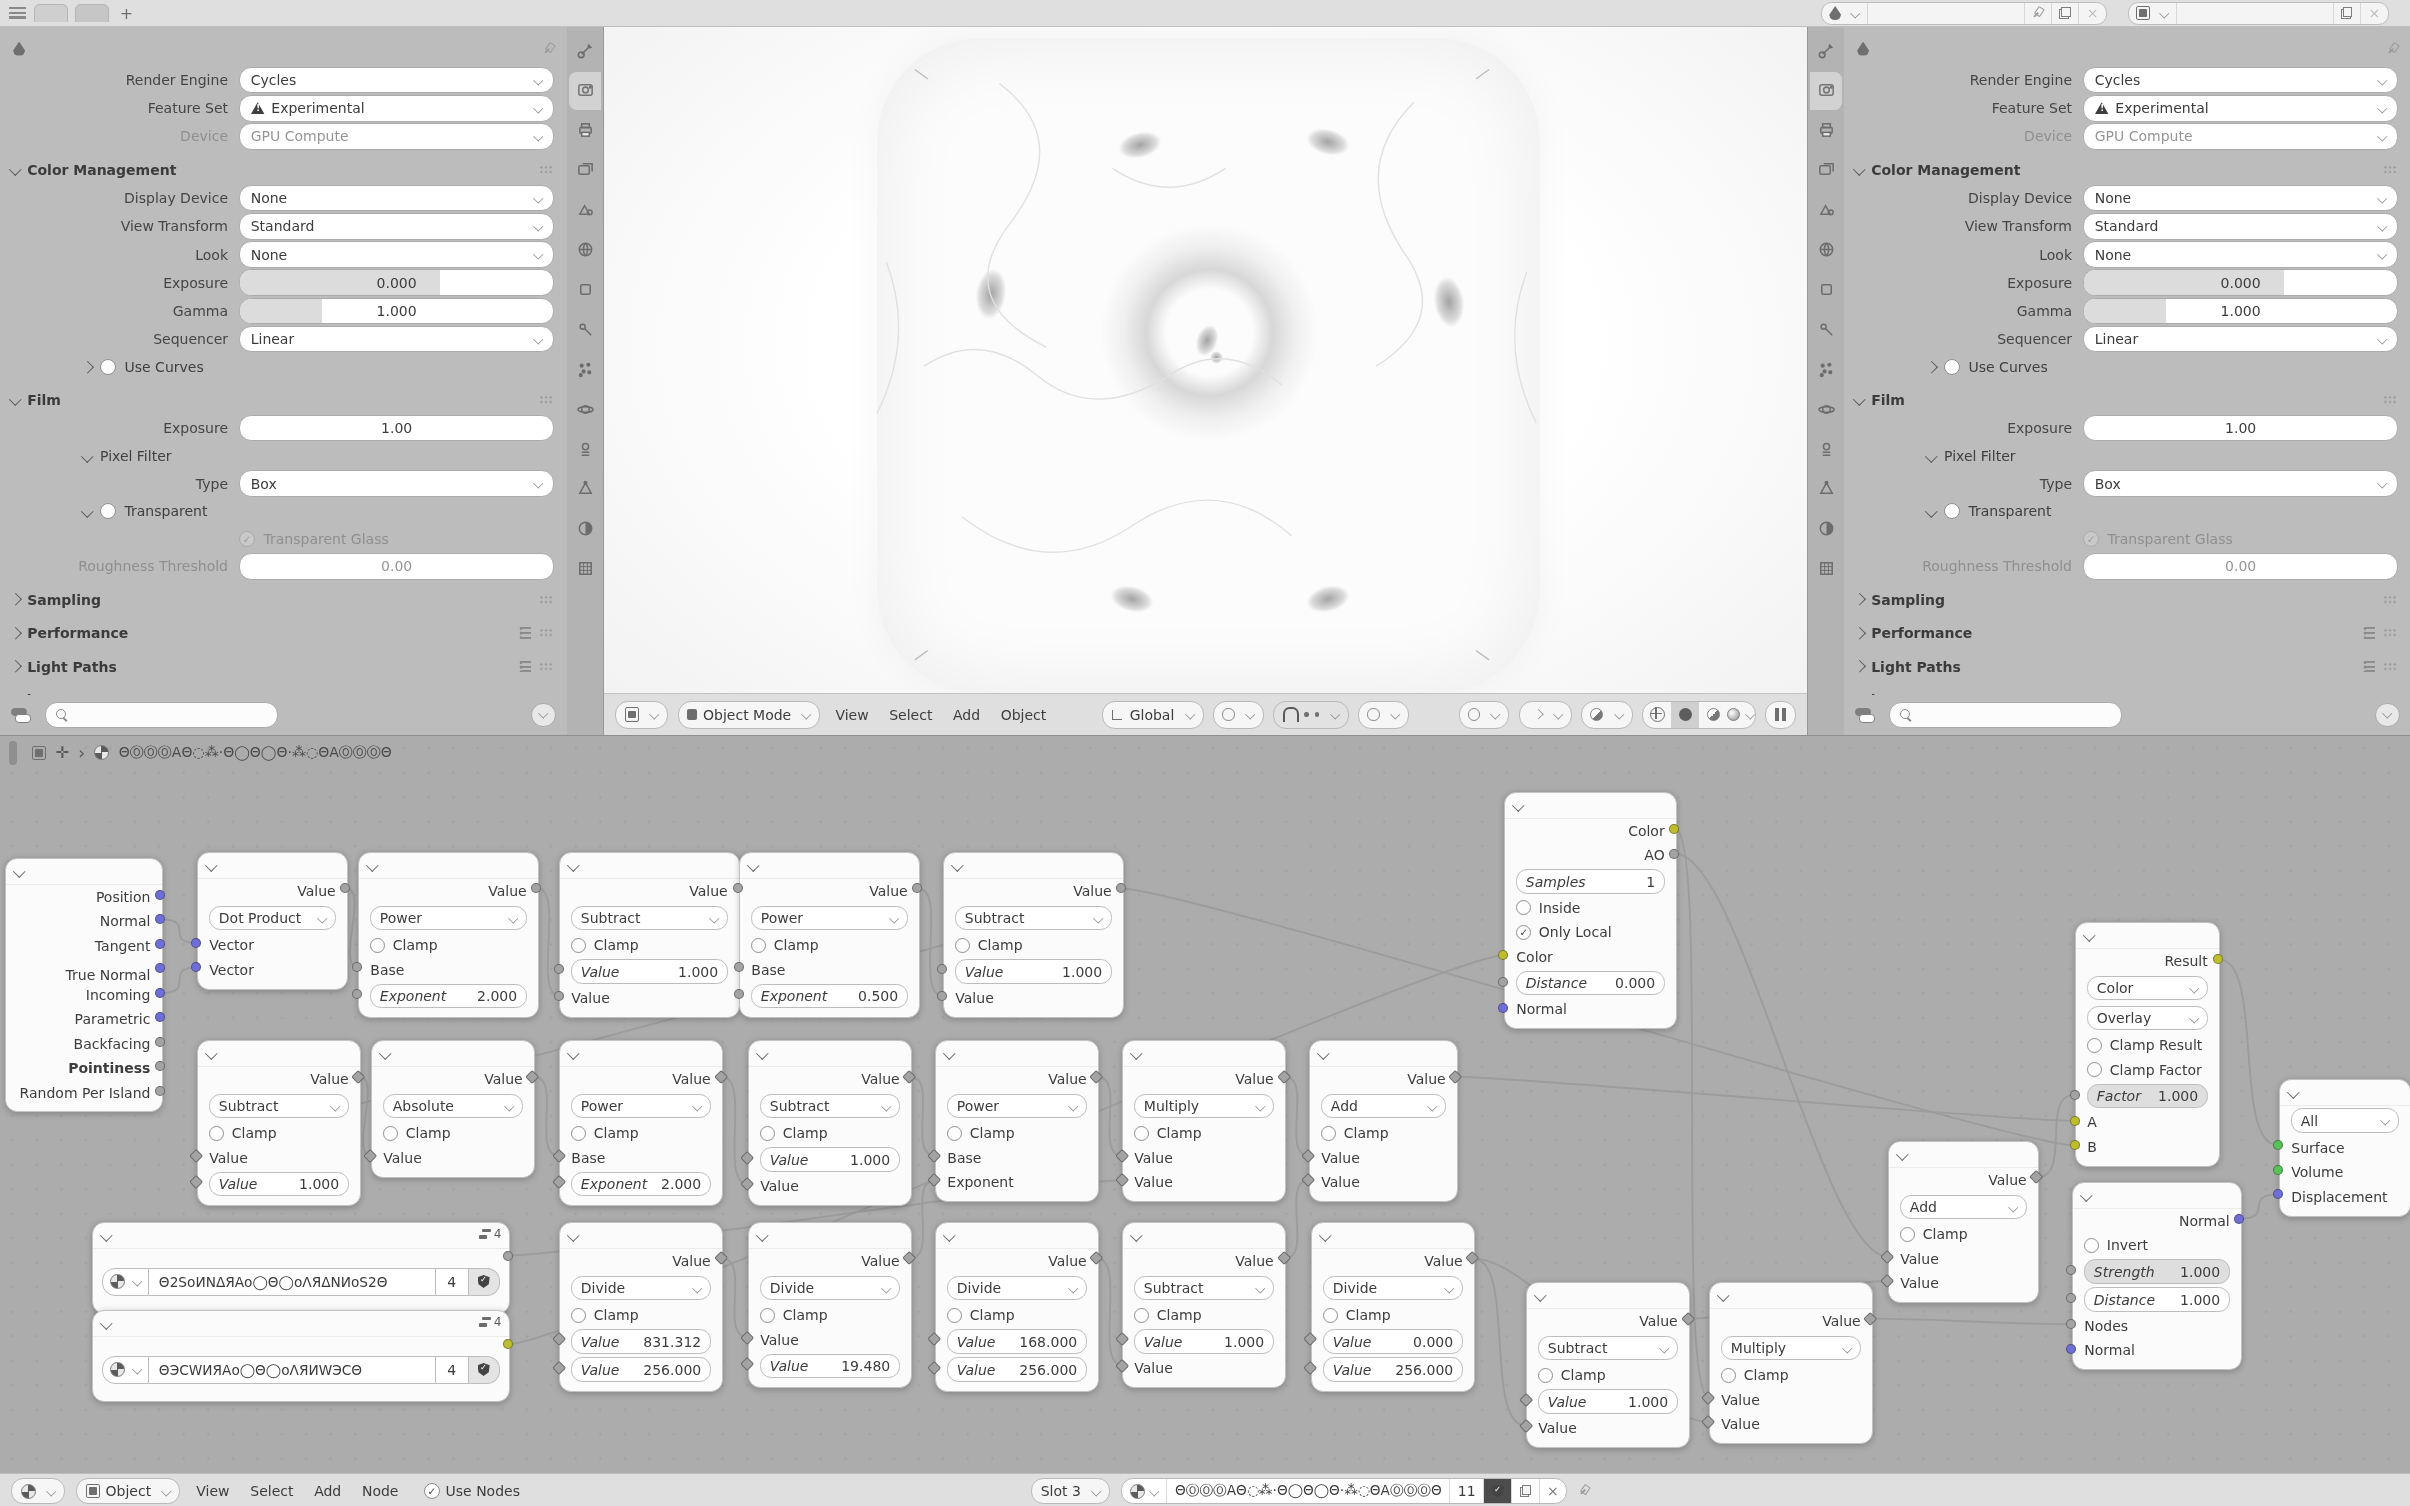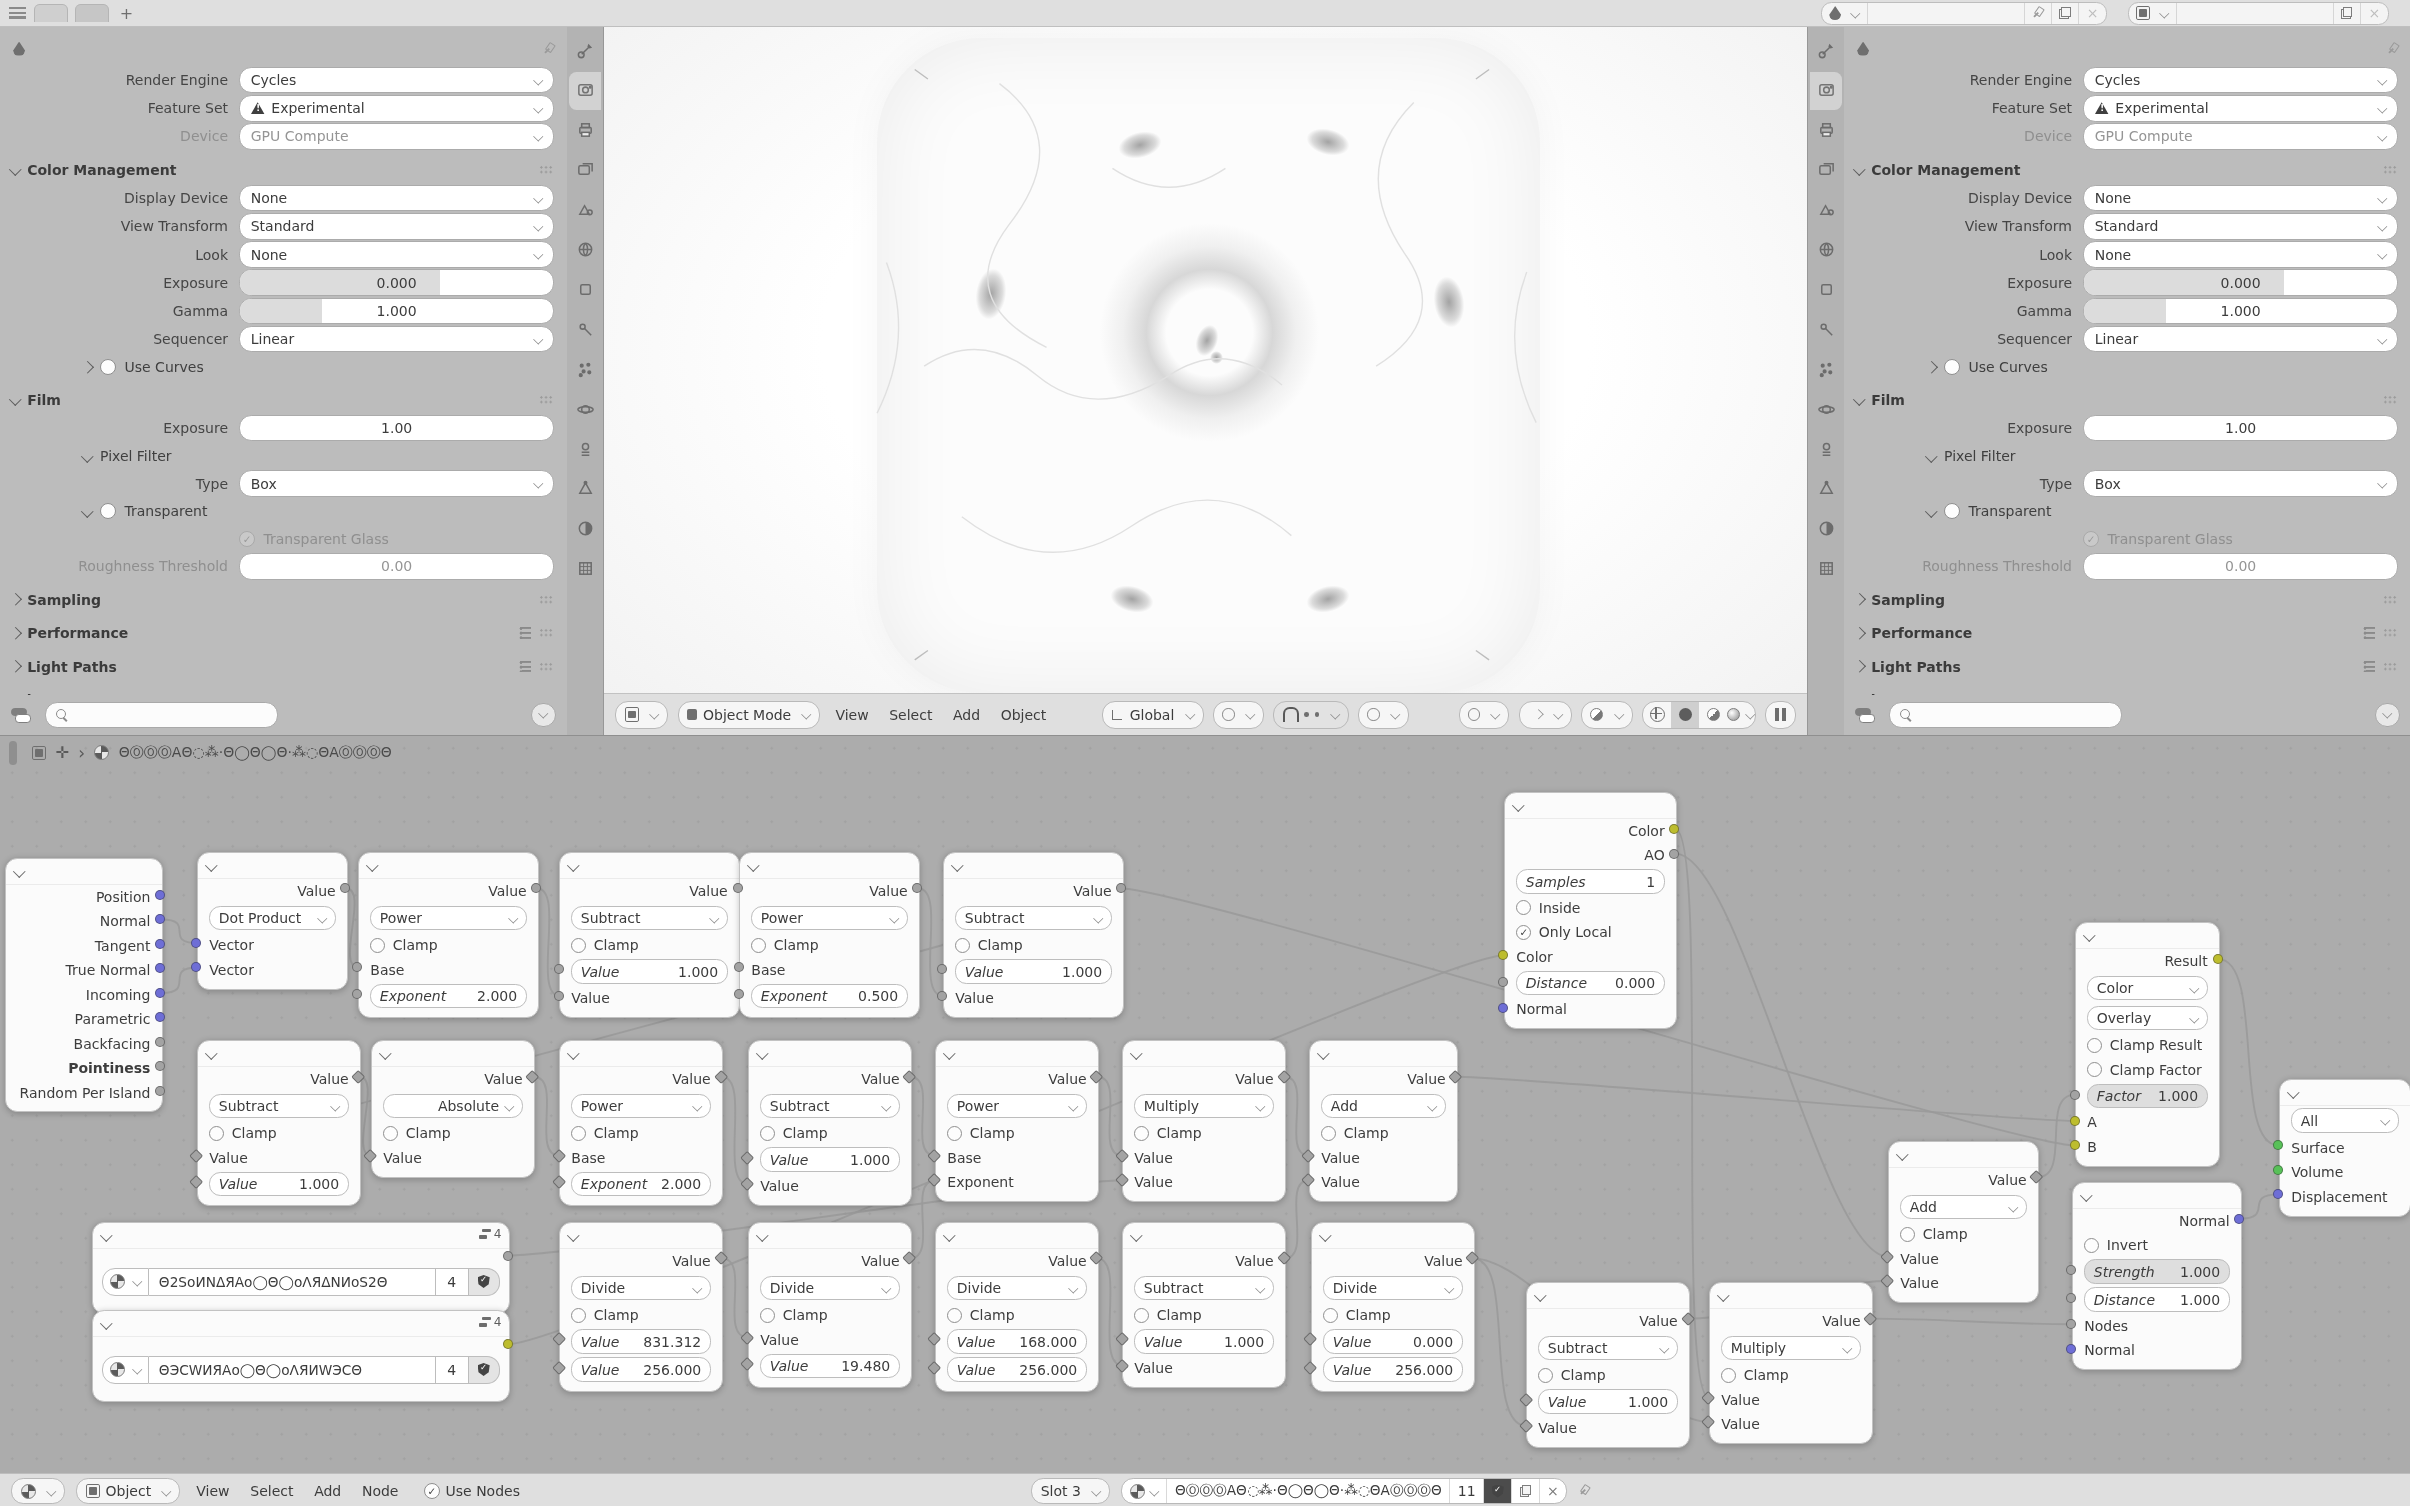--- a/index.html
+++ b/index.html
@@ -892,21 +892,21 @@
           </div>
           <div class="nrow out" style="height: 24.5px;">
             <span class="lbl">Position</span>
           </div>
           <div class="nrow out" style="height: 24.5px;">
             <span class="lbl">Normal</span>
           </div>
           <div class="nrow out" style="height: 24.5px;">
             <span class="lbl">Tangent</span>
           </div>
-          <div class="nrow out" style="height: 24.5px;">
+          <div class="nrow out" style="height: 24.5px; align-items: flex-end;">
             <span class="lbl">True Normal</span>
           </div>
           <div class="nrow out" style="height: 24.5px;">
             <span class="lbl">Incoming</span>
           </div>
           <div class="nrow out" style="height: 24.5px;">
             <span class="lbl">Parametric</span>
           </div>
           <div class="nrow out" style="height: 24.5px;">
             <span class="lbl">Backfacing</span>
@@ -1073,21 +1073,21 @@
             </span>
           </div>
         </div>
         <div class="node" style="left: 371px; top: 304px; width: 162px; height: 136px;">
           <div class="nhead">
             <span class="tri open" style="border-color:#6a6a6a;"></span>
           </div>
           <div class="nrow out" style="height: 24.5px;">
             <span class="lbl">Value</span>
           </div>
-          <div class="nrow" style="height: 30px; text-align: right;">
+          <div class="nrow" style="height: 30px;">
             <span class="npill">
               <span class="ddval">Absolute</span>
               <span class="cv"></span>
             </span>
           </div>
           <div class="nrow" style="height: 24.5px;">
             <span class="cbox" style="width:15px;height:15px;margin-right:7.5px;"></span>
             <span class="lbl">Clamp</span>
           </div>
           <div class="nrow" style="height: 24.5px;">

